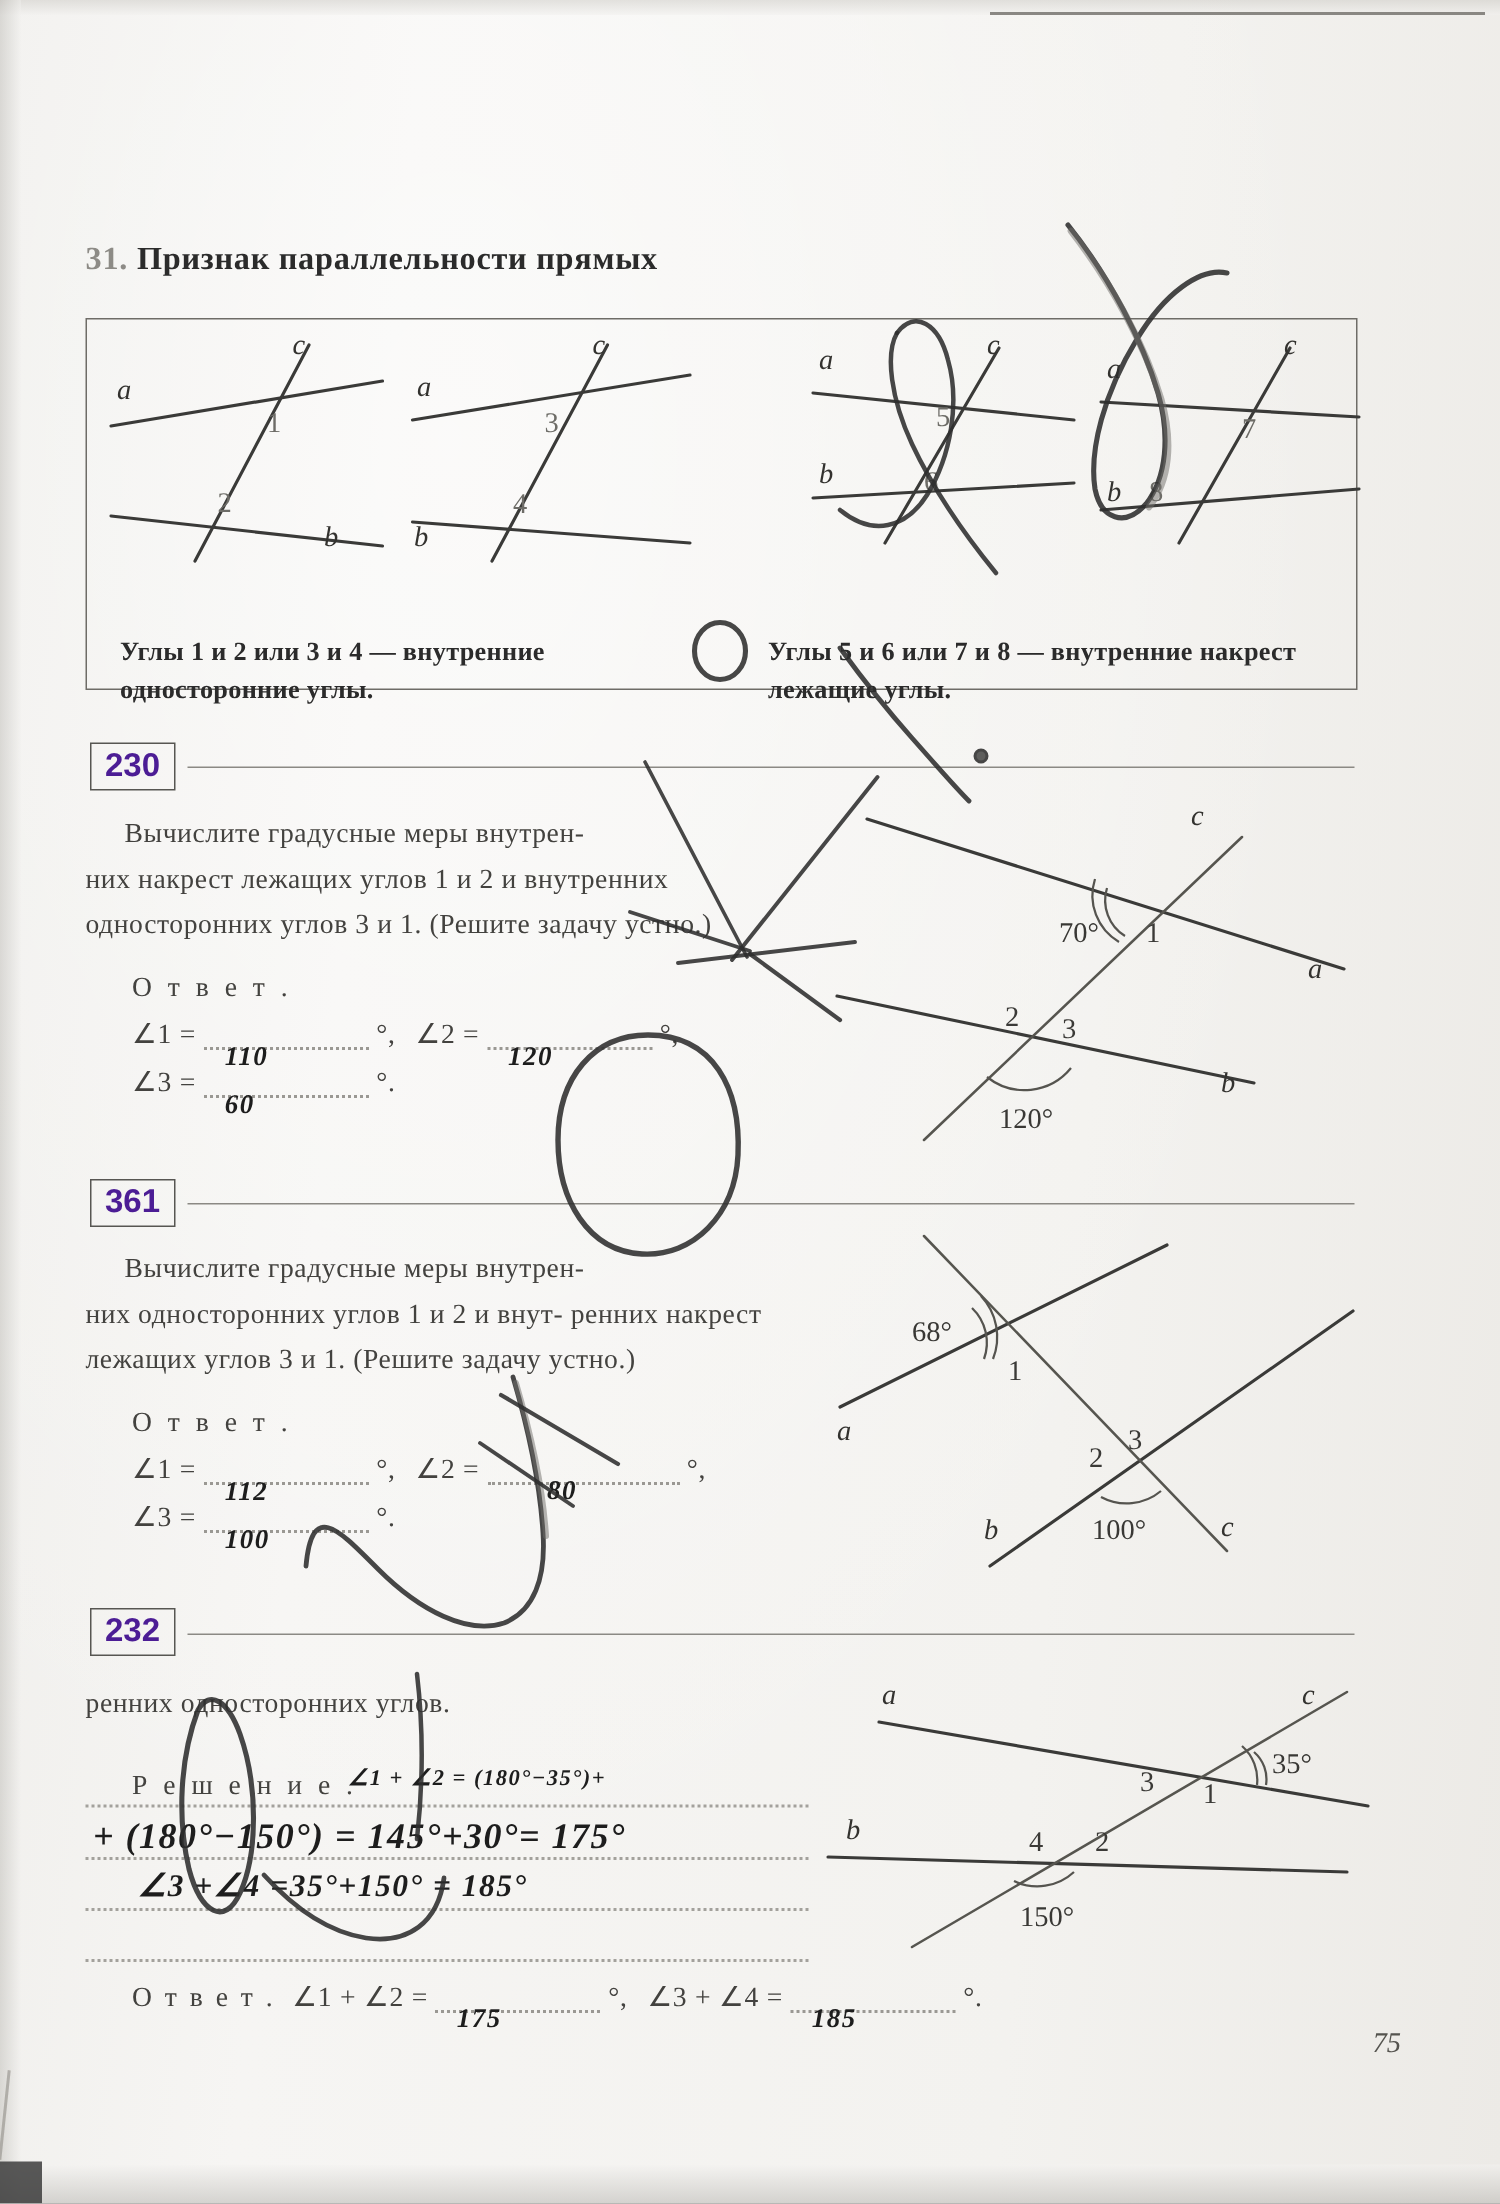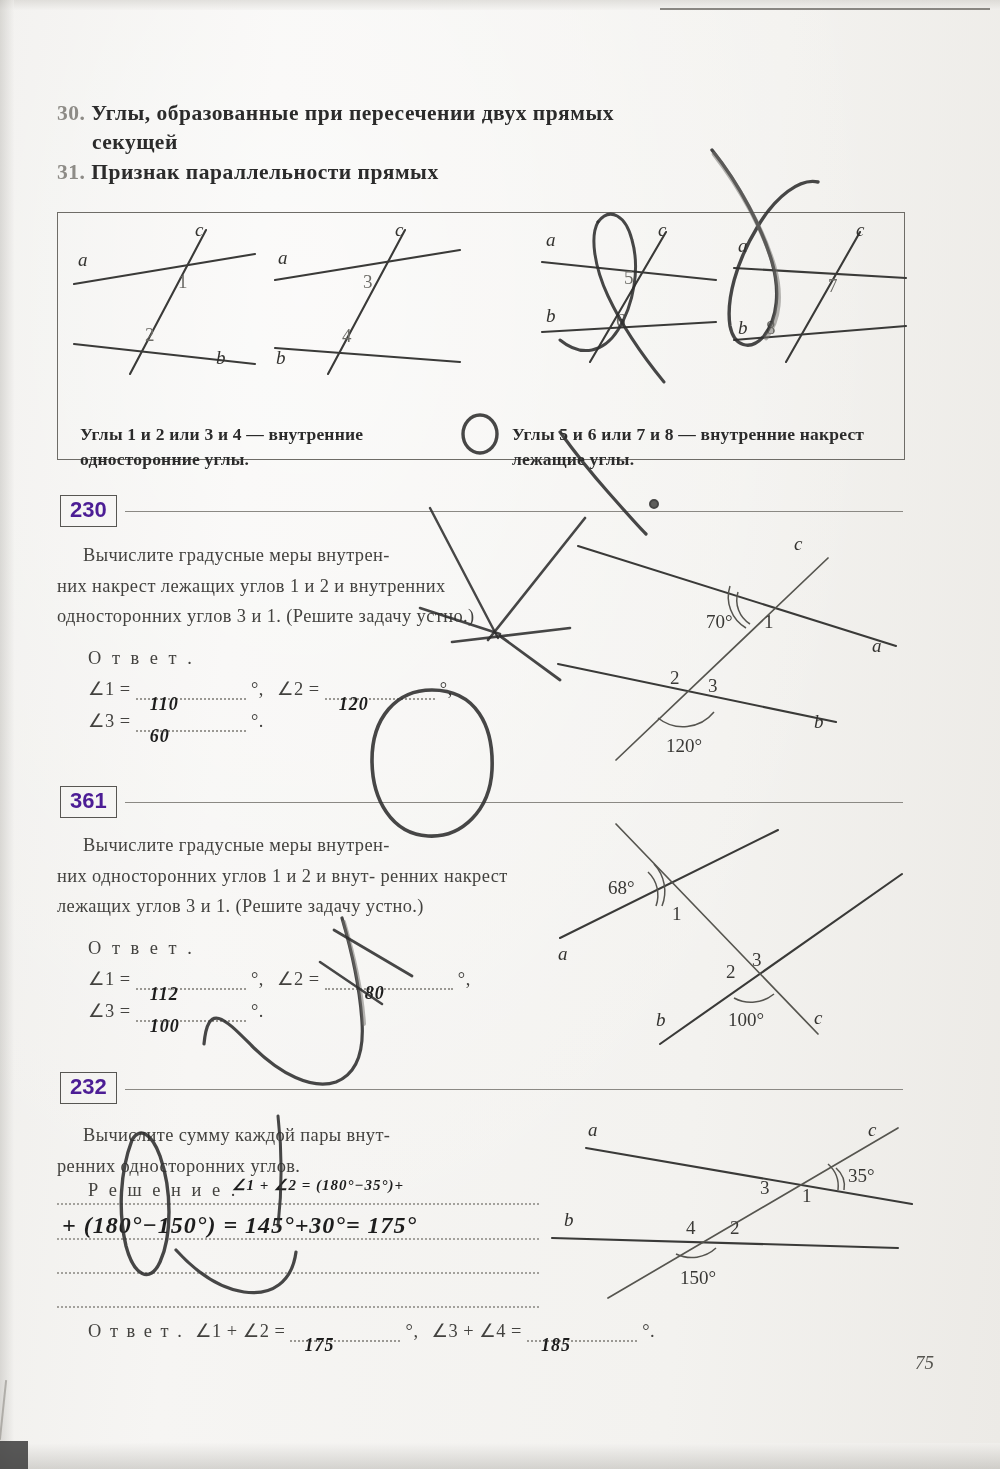--- a/index.html
+++ b/index.html
@@ -82,27 +82,20 @@
 
 <div class="page">
   <div class="paper-noise"></div>
   <div class="edge-top"></div>
   <div class="edge-left"></div>
   <div class="edge-bottom"></div>
   <div class="scan-bar"></div>
   <div class="scan-tick"></div>
   <div class="hdr-rule"></div>
 
-  <div class="sec" id="sec30">
-    <span class="line1">
-      <span class="num">30.</span>
-      <span>Углы, образованные при пересечении двух прямых</span>
-    </span>
-    <span class="line2">секущей</span>
-  </div>
 
   <div class="sec" id="sec31">
     <span class="num">31.</span>
     <span>Признак параллельности прямых</span>
   </div>
 
   <div class="defbox"></div>
 
   <svg style="position:absolute;left:70px;top:222px;" width="420" height="155">
 
@@ -252,33 +245,33 @@
     <path class="arc" d="M 168 172 A 36 36 0 0 0 208 168"></path>
     <text class="deg" x="162" y="200">100°</text>
     <text class="lbl" x="90" y="200">b</text>
     <text class="lbl" x="248" y="198">c</text>
   </svg>
 
   <div class="exnum" style="left:60px;top:1072px;">232</div>
   <div class="exrule" style="left:125px;top:1089px;width:778px;"></div>
 
   <div class="body" style="left:57px;top:1120px;width:480px;">
-    <span class="ind">Вычислите сумму каждой пары внут-</span>
     <span>ренних односторонних углов.</span>
   </div>
 
   <div class="ans-lbl" style="left:88px;top:1180px;">Р е ш е н и е .</div>
 
   <div class="wline" style="left:57px;top:1203px;width:482px;"></div>
   <div class="wline" style="left:57px;top:1238px;width:482px;"></div>
   <div class="wline" style="left:57px;top:1272px;width:482px;"></div>
   <div class="wline" style="left:57px;top:1306px;width:482px;"></div>
 
   <div class="hw hwpos" style="left:232px;top:1176px;font-size:15px;">∠1 + ∠2 = (180°−35°)+</div>
   <div class="hw hwpos" style="left:62px;top:1212px;font-size:24px;">+ (180°−150°) = 145°+30°= 175°</div>
+  <div class="hw hwpos" style="left:92px;top:1245px;font-size:21px;">∠3 +∠4 =35°+150° = 185°</div>
 
   <div class="ansline" style="left:88px;top:1320px;">
     <span style="letter-spacing:2px;">О т в е т .</span>
     <span style="margin-left:6px;">∠1 + ∠2 =</span>
     <span class="dots" style="width:110px;position:relative;">
       <span class="hw" style="position:absolute;left:14px;top:-5px;">175</span>
     </span>
     <span>°,</span>
     <span style="margin-left:8px;">∠3 + ∠4 =</span>
     <span class="dots" style="width:110px;position:relative;">

